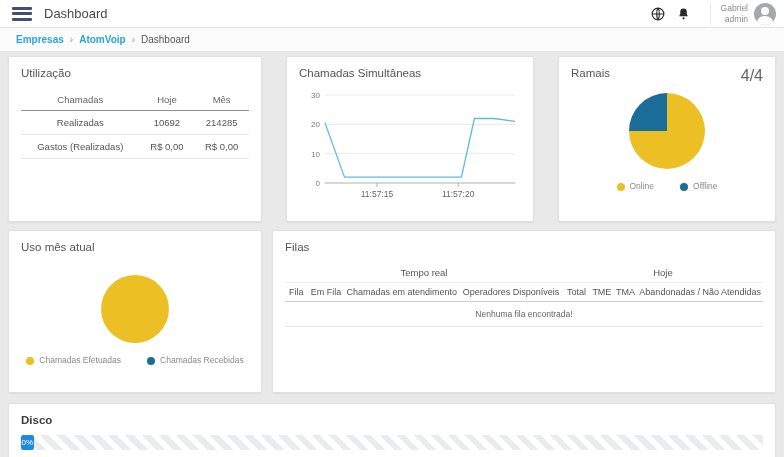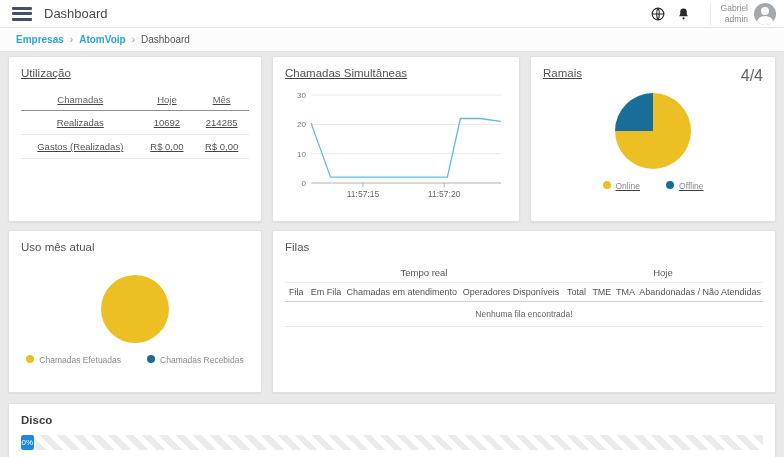--- a/index.html
+++ b/index.html
@@ -26,42 +26,42 @@
 
   
   .breadcrumb { height:24px; background:#fcfcfc; border-bottom:1px solid #e4e4e4;
                 display:flex; align-items:center; padding:0 16px; font-size:10px; gap:6px; }
   .breadcrumb a { color:#2aa5dc; font-weight:bold; text-decoration:none; cursor:pointer; }
   .breadcrumb .sep { color:#999; }
   .breadcrumb .current { color:#555; }
 
   
   .content { padding:4px 8px 0 8px; }
-  .row1 { display:grid; grid-template-columns:254px 248px 1fr; gap:10px; height:166px;text-decoration:underline; }
+  .row1 { display:grid; grid-template-columns:254px 248px 1fr; gap:24px; height:166px; }
   .row2 { display:grid; grid-template-columns:254px 1fr; gap:10px; height:163px; margin-top:8px; }
   .row3 { margin-top:10px; height:70px; }
   .card { background:#fff; border:1px solid #e0e0e0; border-radius:2px;
           box-shadow:0 1px 2px rgba(0,0,0,.06); padding:10px 12px; position:relative; }
   .card-title { font-size:11.5px; color:#555; }
 
   
   .util-table { width:100%; border-collapse:collapse; margin-top:10px; font-size:9.5px; }
   .util-table th { font-weight:normal; color:#666; padding:5px 2px; border-bottom:1px solid #909090; text-align:center; }
   .util-table td { color:#555; padding:6px 2px; border-bottom:1px solid #e6e6e6; text-align:center; }
   .util-table col.c-label { width:52%; } .util-table col.c-val { width:24%; }
 
   
   .line-chart-wrap { margin-top:8px; }
 
   
   .pie { border-radius:50%; margin:0 auto; }
   .pie-ramais { width:76px; height:76px; margin-top:14px; }
   .pie-uso { width:68px; height:68px; margin-top:22px; }
   .legend { display:flex; justify-content:center; gap:26px; margin-top:12px; }
-  .legend-item { display:flex; align-items:flex-start; gap:5px; font-size:8.5px; color:#8a8a8a; }
+  .legend-item { display:flex; align-items:flex-end; gap:5px; font-size:8.5px; color:#8a8a8a; }
   .dot { width:8px; height:8px; border-radius:50%; flex:0 0 auto; }
   .counter { position:absolute; top:10px; right:12px; font-size:16px; color:#666; }
 
   
   .filas-table { width:100%; border-collapse:collapse; margin-top:10px; font-size:9px; color:#555; }
   .filas-table th { font-weight:normal; padding:4px 2px; }
   .filas-table .group-row th { font-size:9.5px; color:#555; border-bottom:1px solid #ededed; text-align:center; }
   .filas-table .cols-row th { color:#555; border-bottom:1px solid #cfcfcf; text-align:center; white-space:nowrap; }
   .filas-table td.empty { text-align:center; color:#666; font-size:8.5px; padding:7px 2px;
                           border-bottom:1px solid #e6e6e6; }

